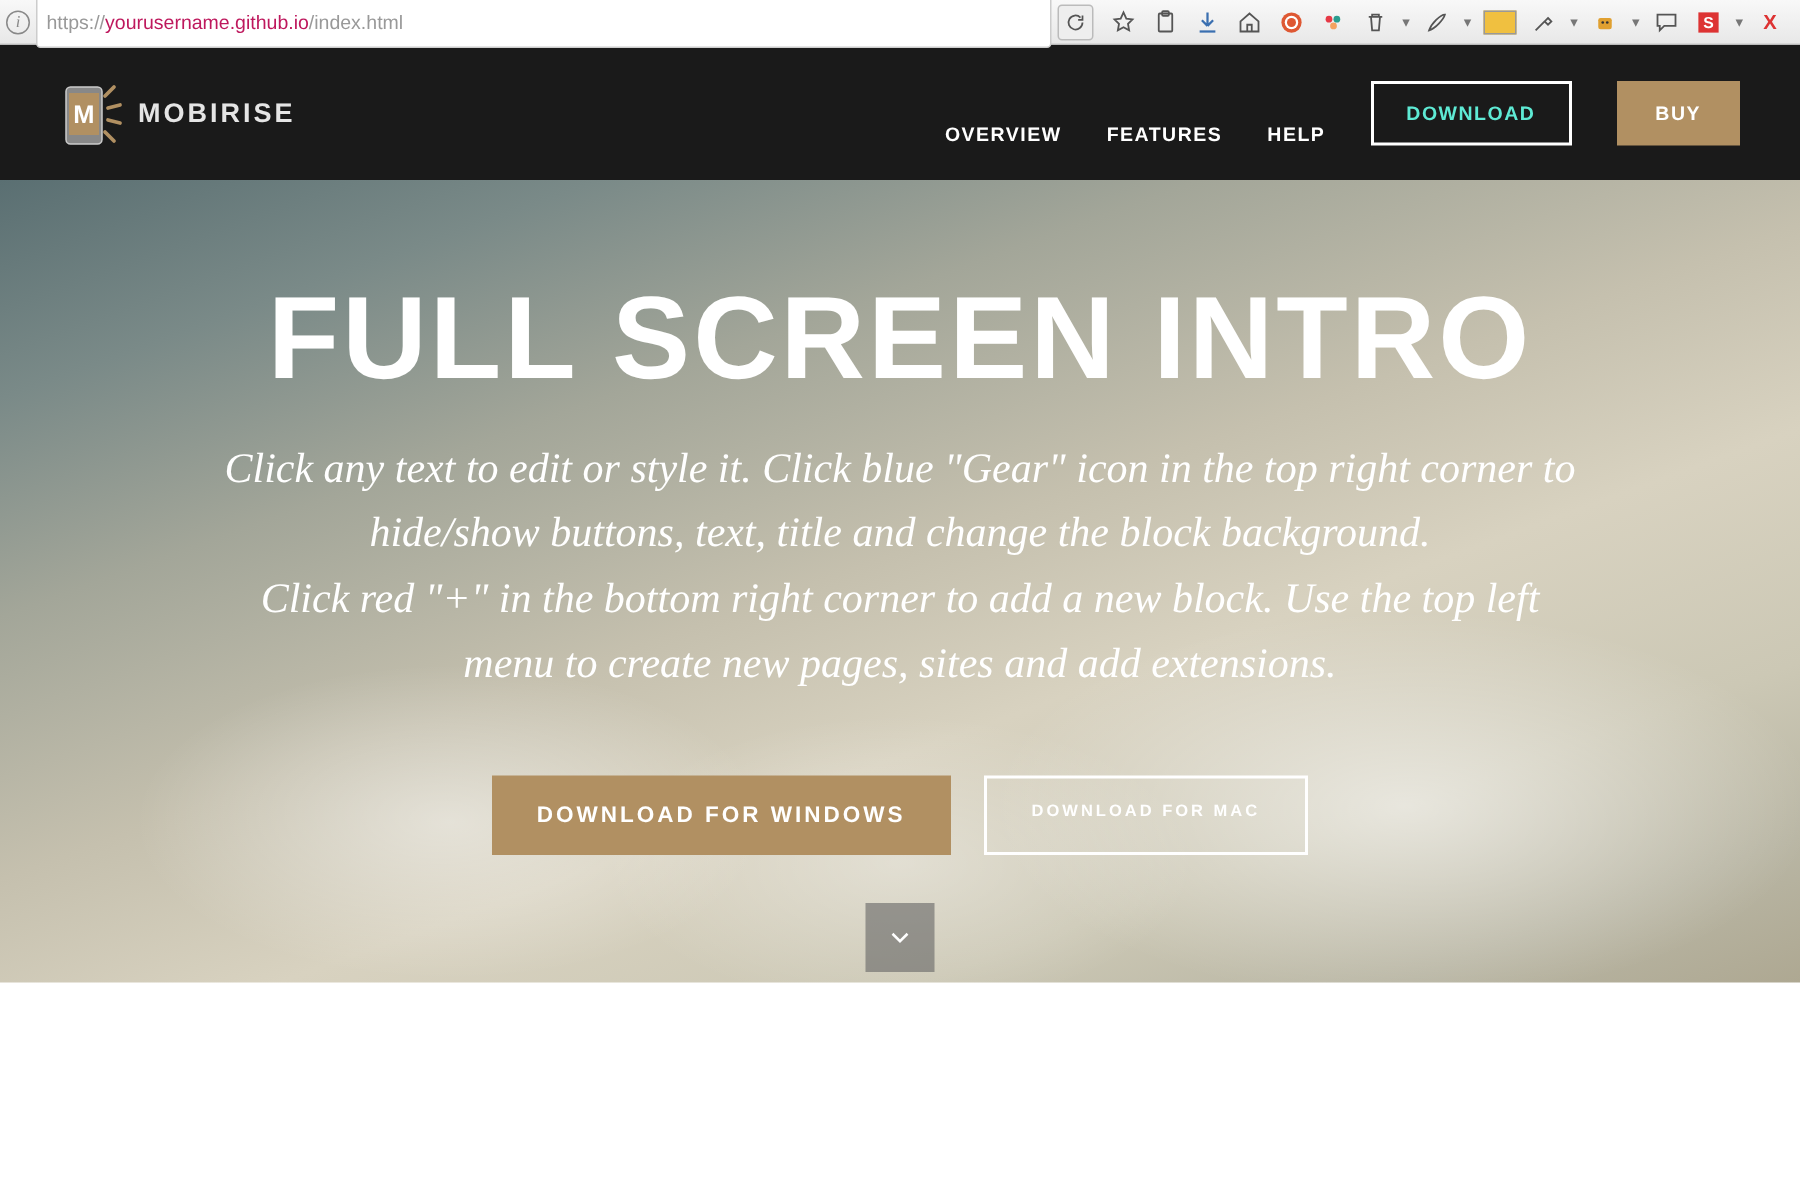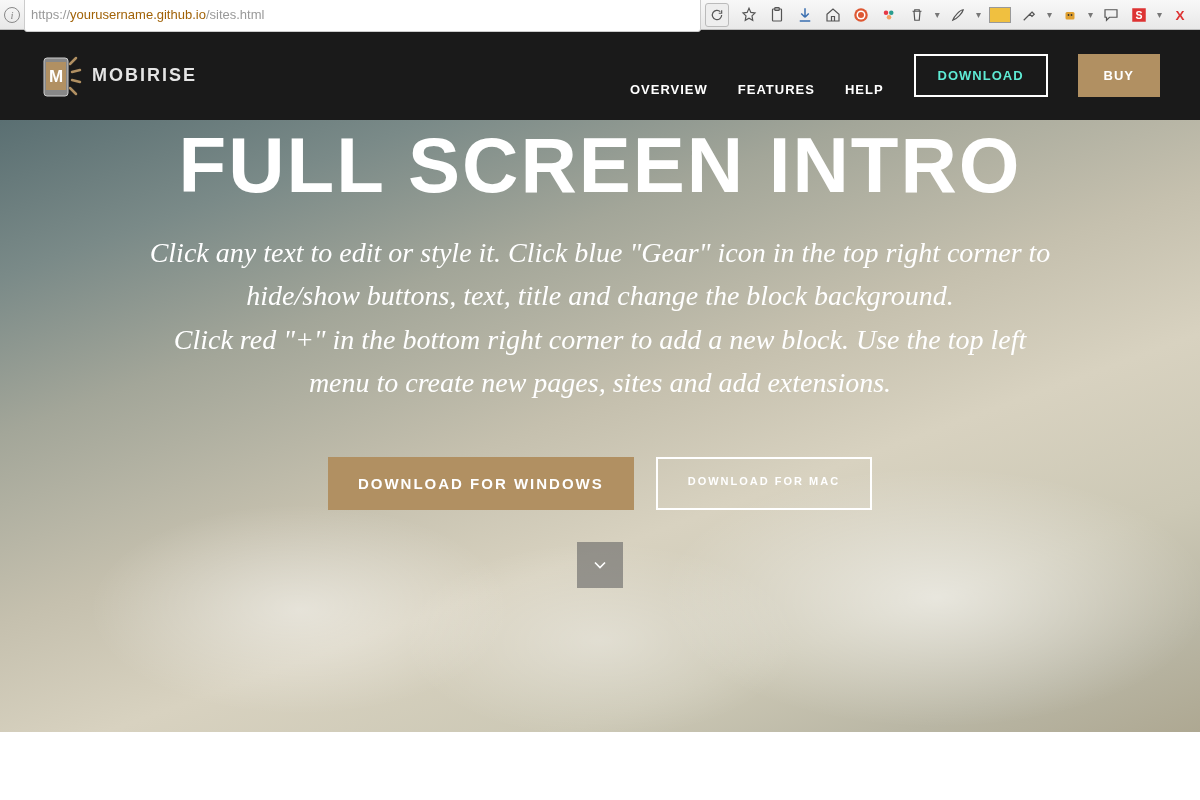--- a/index.html
+++ b/index.html
@@ -3,21 +3,21 @@
   <meta charset="utf-8">
   <style>
     * { margin: 0; padding: 0; box-sizing: border-box; }
     body { font-family: Arial, sans-serif; width: 1200px; height: 800px; overflow: hidden; background: #fff; }
     
     
     .browser-bar { height: 30px; background: linear-gradient(#f8f8f8, #e8e8e8); border-bottom: 1px solid #bbb; display: flex; align-items: center; padding: 0 4px; gap: 4px; }
     .info-icon { width: 16px; height: 16px; border-radius: 50%; border: 1px solid #888; color: #888; font-size: 11px; font-style: italic; font-family: Georgia, serif; display: flex; align-items: center; justify-content: center; }
     .url-field { flex: 1; height: 35px; border: 1px solid #ccc; border-radius: 3px; padding: 0 6px; font-size: 13px; color: #333; background: #fff; display: flex; align-items: center; }
     .url-field .prefix { color: #999; }
-    .url-field .mainurl { color: #a16207; }
+    .url-field .mainurl { color: #be185d; }
     .url-field .suffix { color: #999; }
     
     .reload-btn { width: 24px; height: 24px; background: #eee; border: 1px solid #bbb; border-radius: 3px; display: flex; align-items: center; justify-content: center; font-size: 14px; color: #555; }
     
     .toolbar-icons { display: flex; align-items: center; gap: 8px; padding: 0 6px; }
     .tb-icon { width: 20px; height: 20px; display: flex; align-items: center; justify-content: center; color: #555; }
     .tb-icon svg { width: 18px; height: 18px; }
     .tb-sep { color: #777; font-size: 10px; }
     .tb-pill { width: 22px; height: 16px; background: #f0c040; border: 1px solid #999; }
     
@@ -25,40 +25,40 @@
     .site-header { height: 90px; background: #1a1a1a; display: flex; align-items: center; justify-content: space-between; padding: 0 40px; }
     .logo-wrap { display: flex; align-items: center; gap: 12px; }
     .logo-icon { width: 40px; height: 46px; position: relative; }
     .brand-text { color: #e5e5e5; font-weight: bold; font-size: 18px; letter-spacing: 2px; }
     .nav-links { display: flex; align-items: flex-end; gap: 30px; }
     .nav-link { color: #fff; font-weight: bold; font-size: 13px; letter-spacing: 1px; cursor: pointer; }
     .btn-outline { border: 2px solid #fff; padding: 12px 22px; color: #5eead4; font-weight: bold; font-size: 13px; letter-spacing: 1px; cursor: pointer; }
     .btn-solid { background: #b19062; padding: 14px 26px; color: #fff; font-weight: bold; font-size: 13px; letter-spacing: 1px; cursor: pointer; }
     
     
-    .hero { height: 612px; position: relative; background: linear-gradient(160deg, #5a6f72 0%, #7a8a88 15%, #a3a699 30%, #c5c0ae 48%, #d8d2c0 62%, #ccc8b5 78%, #b9b6a4 90%, #aea892 100%); display: flex; flex-direction: column; text-align: center; }
+    .hero { height: 535px; position: relative; background: linear-gradient(160deg, #5a6f72 0%, #7a8a88 15%, #a3a699 30%, #c5c0ae 48%, #d8d2c0 62%, #ccc8b5 78%, #b9b6a4 90%, #aea892 100%); display: flex; flex-direction: column; padding-top: 60px; text-align: center; }
     .cloud-overlay { position: absolute; inset: 0; background: radial-gradient(ellipse 300px 150px at 25% 80%, rgba(255,255,255,0.45), transparent 70%), radial-gradient(ellipse 380px 180px at 78% 78%, rgba(255,255,255,0.55), transparent 72%), radial-gradient(ellipse 280px 140px at 50% 85%, rgba(255,255,255,0.35), transparent 70%); pointer-events: none; }
     .hero-inner { position: relative; z-index: 2; width: 100%; padding: 0 80px; }
     .hero-title { color: #fff; font-size: 78px; font-weight: 800; letter-spacing: 2px; margin-bottom: 20px; }
     .hero-text { color: #fff; font-size: 28px; font-style: italic; font-family: Georgia, 'Times New Roman', serif; line-height: 1.55; max-width: 920px; margin: 0 auto 52px; }
     .hero-buttons { display: flex; gap: 22px; justify-content: center; margin-bottom: 32px; }
     .hero-btn-solid { background: #b19062; color: #fff; padding: 18px 30px; font-size: 15px; font-weight: bold; letter-spacing: 2px; cursor: pointer; }
     .hero-btn-outline { border: 2px solid #fff; color: #fff; padding: 16px 30px; font-size: 11px; font-weight: bold; letter-spacing: 2px; cursor: pointer; }
     .scroll-down { width: 46px; height: 46px; background: rgba(100,100,100,0.6); display: flex; align-items: center; justify-content: center; cursor: pointer; margin: 0 auto; }
     .scroll-down svg { width: 20px; height: 20px; stroke: #fff; stroke-width: 2; fill: none; }
   </style>
 </head>
 <body>
 
 <div class="browser-bar">
   <div class="info-icon">i</div>
   <div class="url-field">
     <span class="prefix">https://</span>
       <span class="mainurl">yourusername.github.io</span>
-      <span class="suffix">/sites.html</span>
+      <span class="suffix">/index.html</span>
   </div>
   <div class="reload-btn">
     <svg viewBox="0 0 24 24" width="14" height="14">
         <path fill="none" stroke="#555" stroke-width="2" d="M20 12a8 8 0 1 1-2.34-5.66M20 4v5h-5"></path>
       </svg>
   </div>
   <div class="toolbar-icons">
     <span class="tb-icon">
         <svg viewBox="0 0 24 24">
           <path fill="none" stroke="#555" stroke-width="1.6" d="M12 3l2.5 5.5L20 9.2l-4 4 1 5.8-5-2.8-5 2.8 1-5.8-4-4 5.5-.7z"></path>

